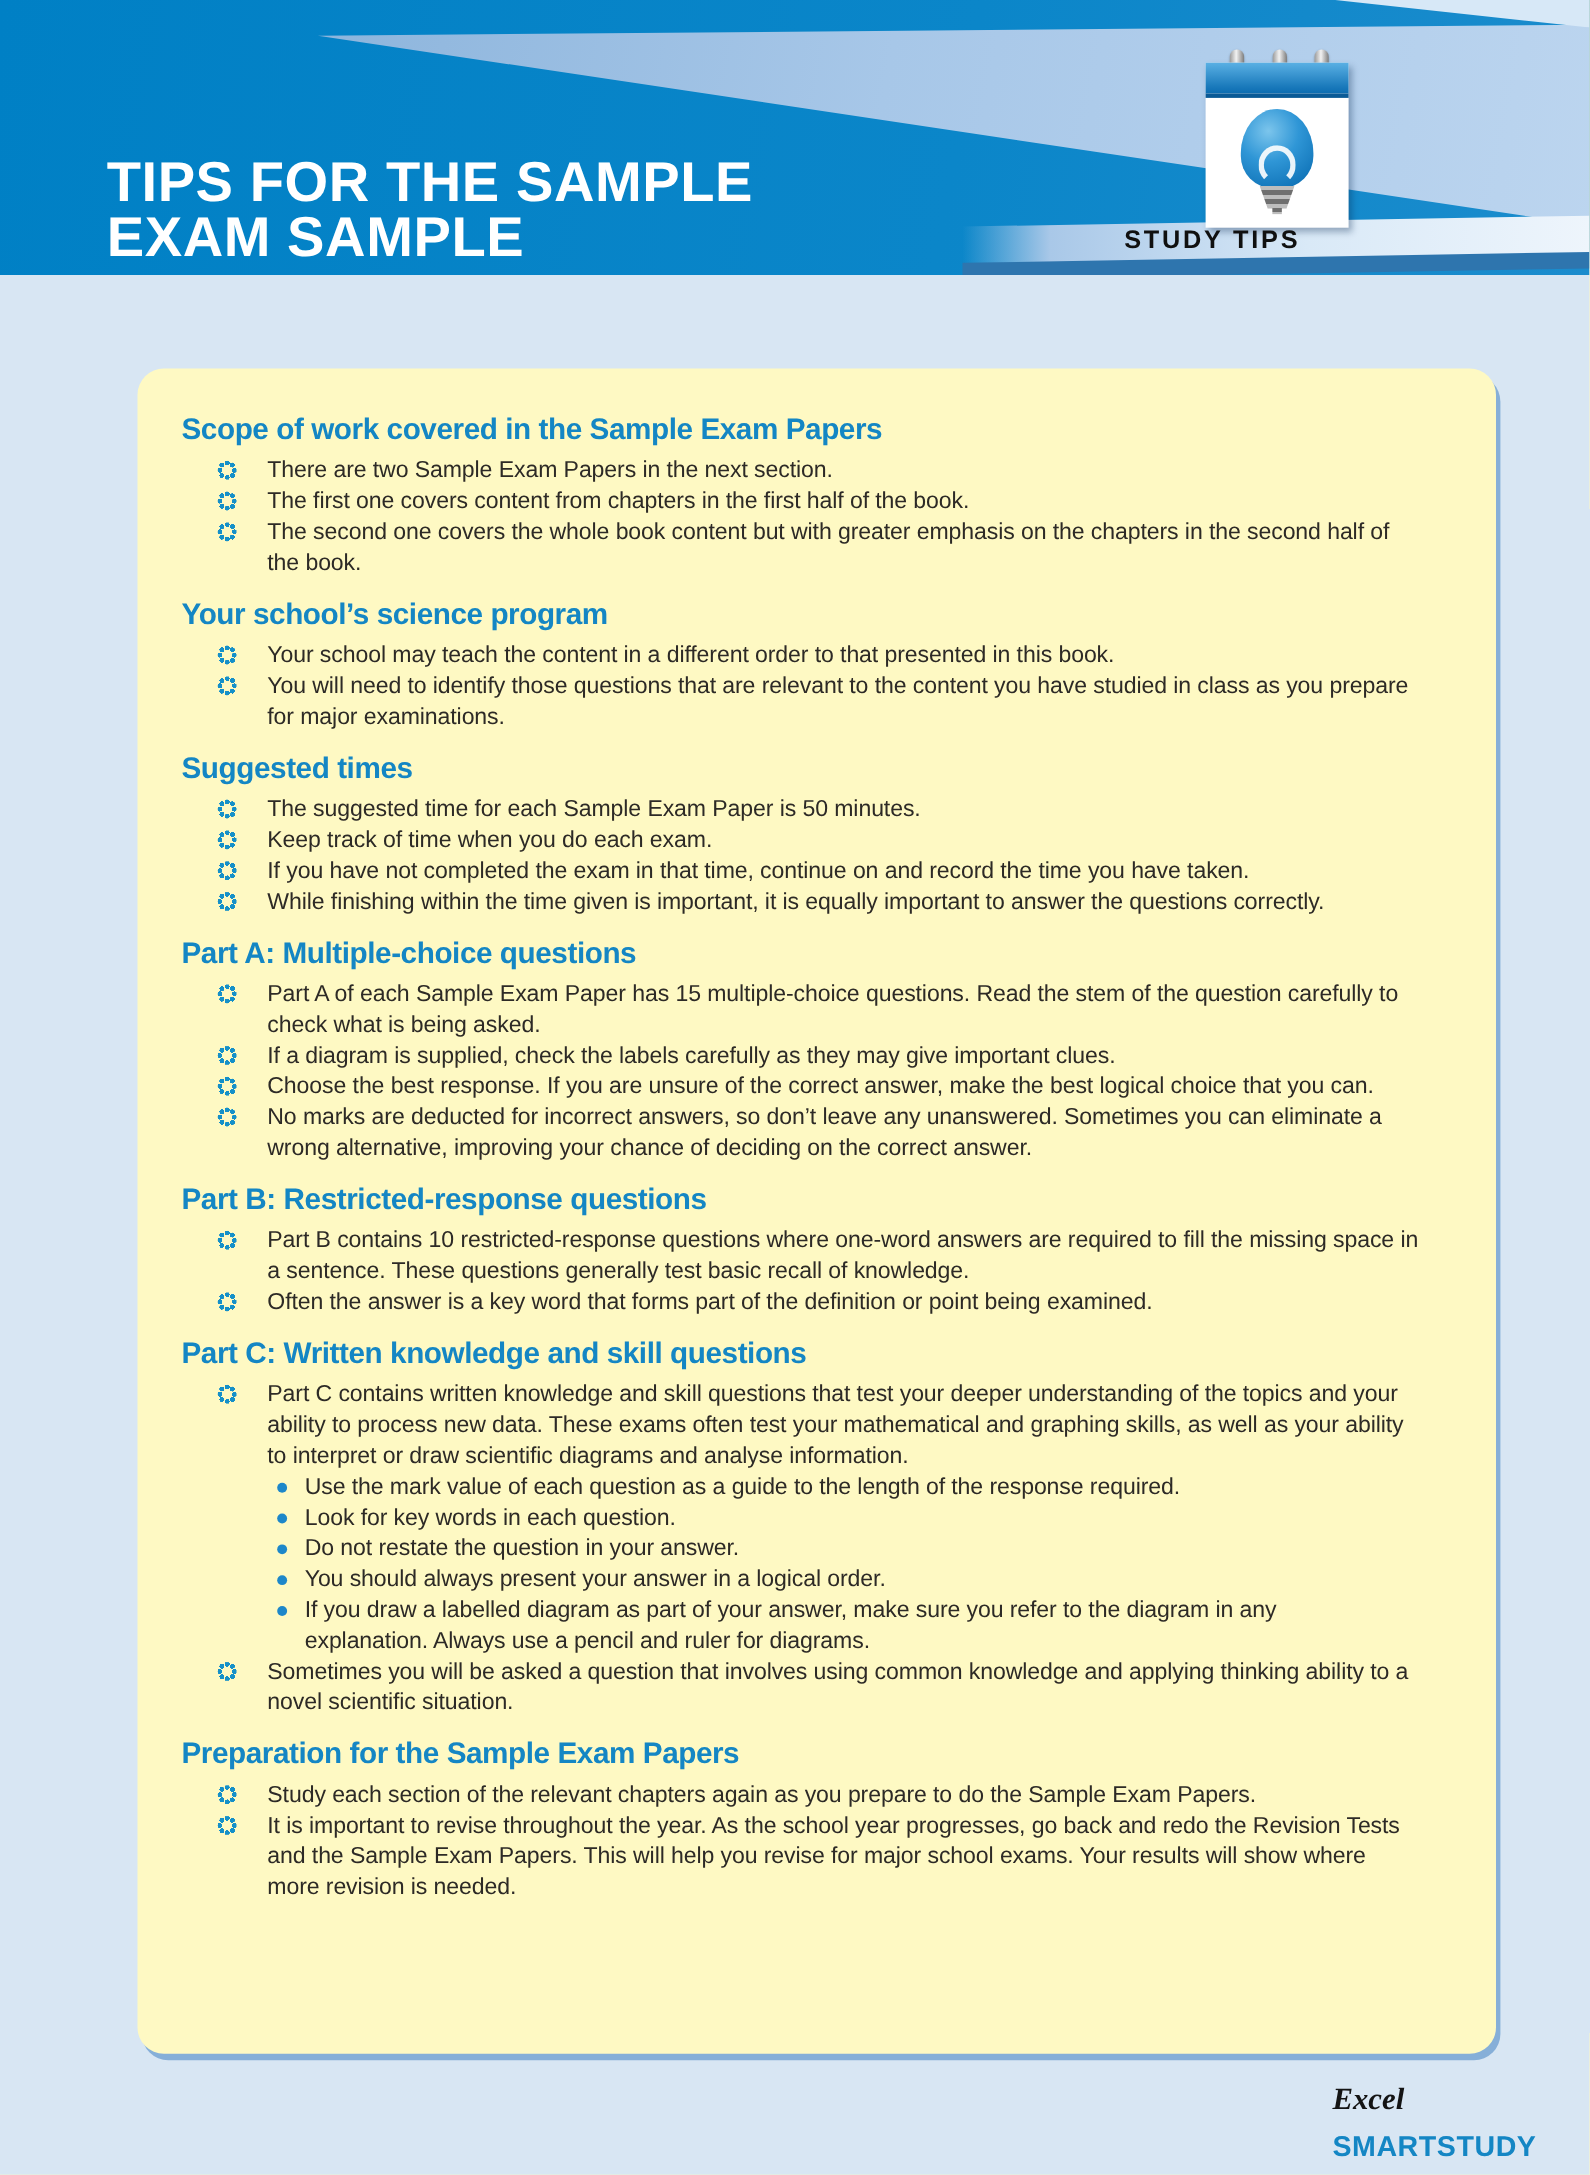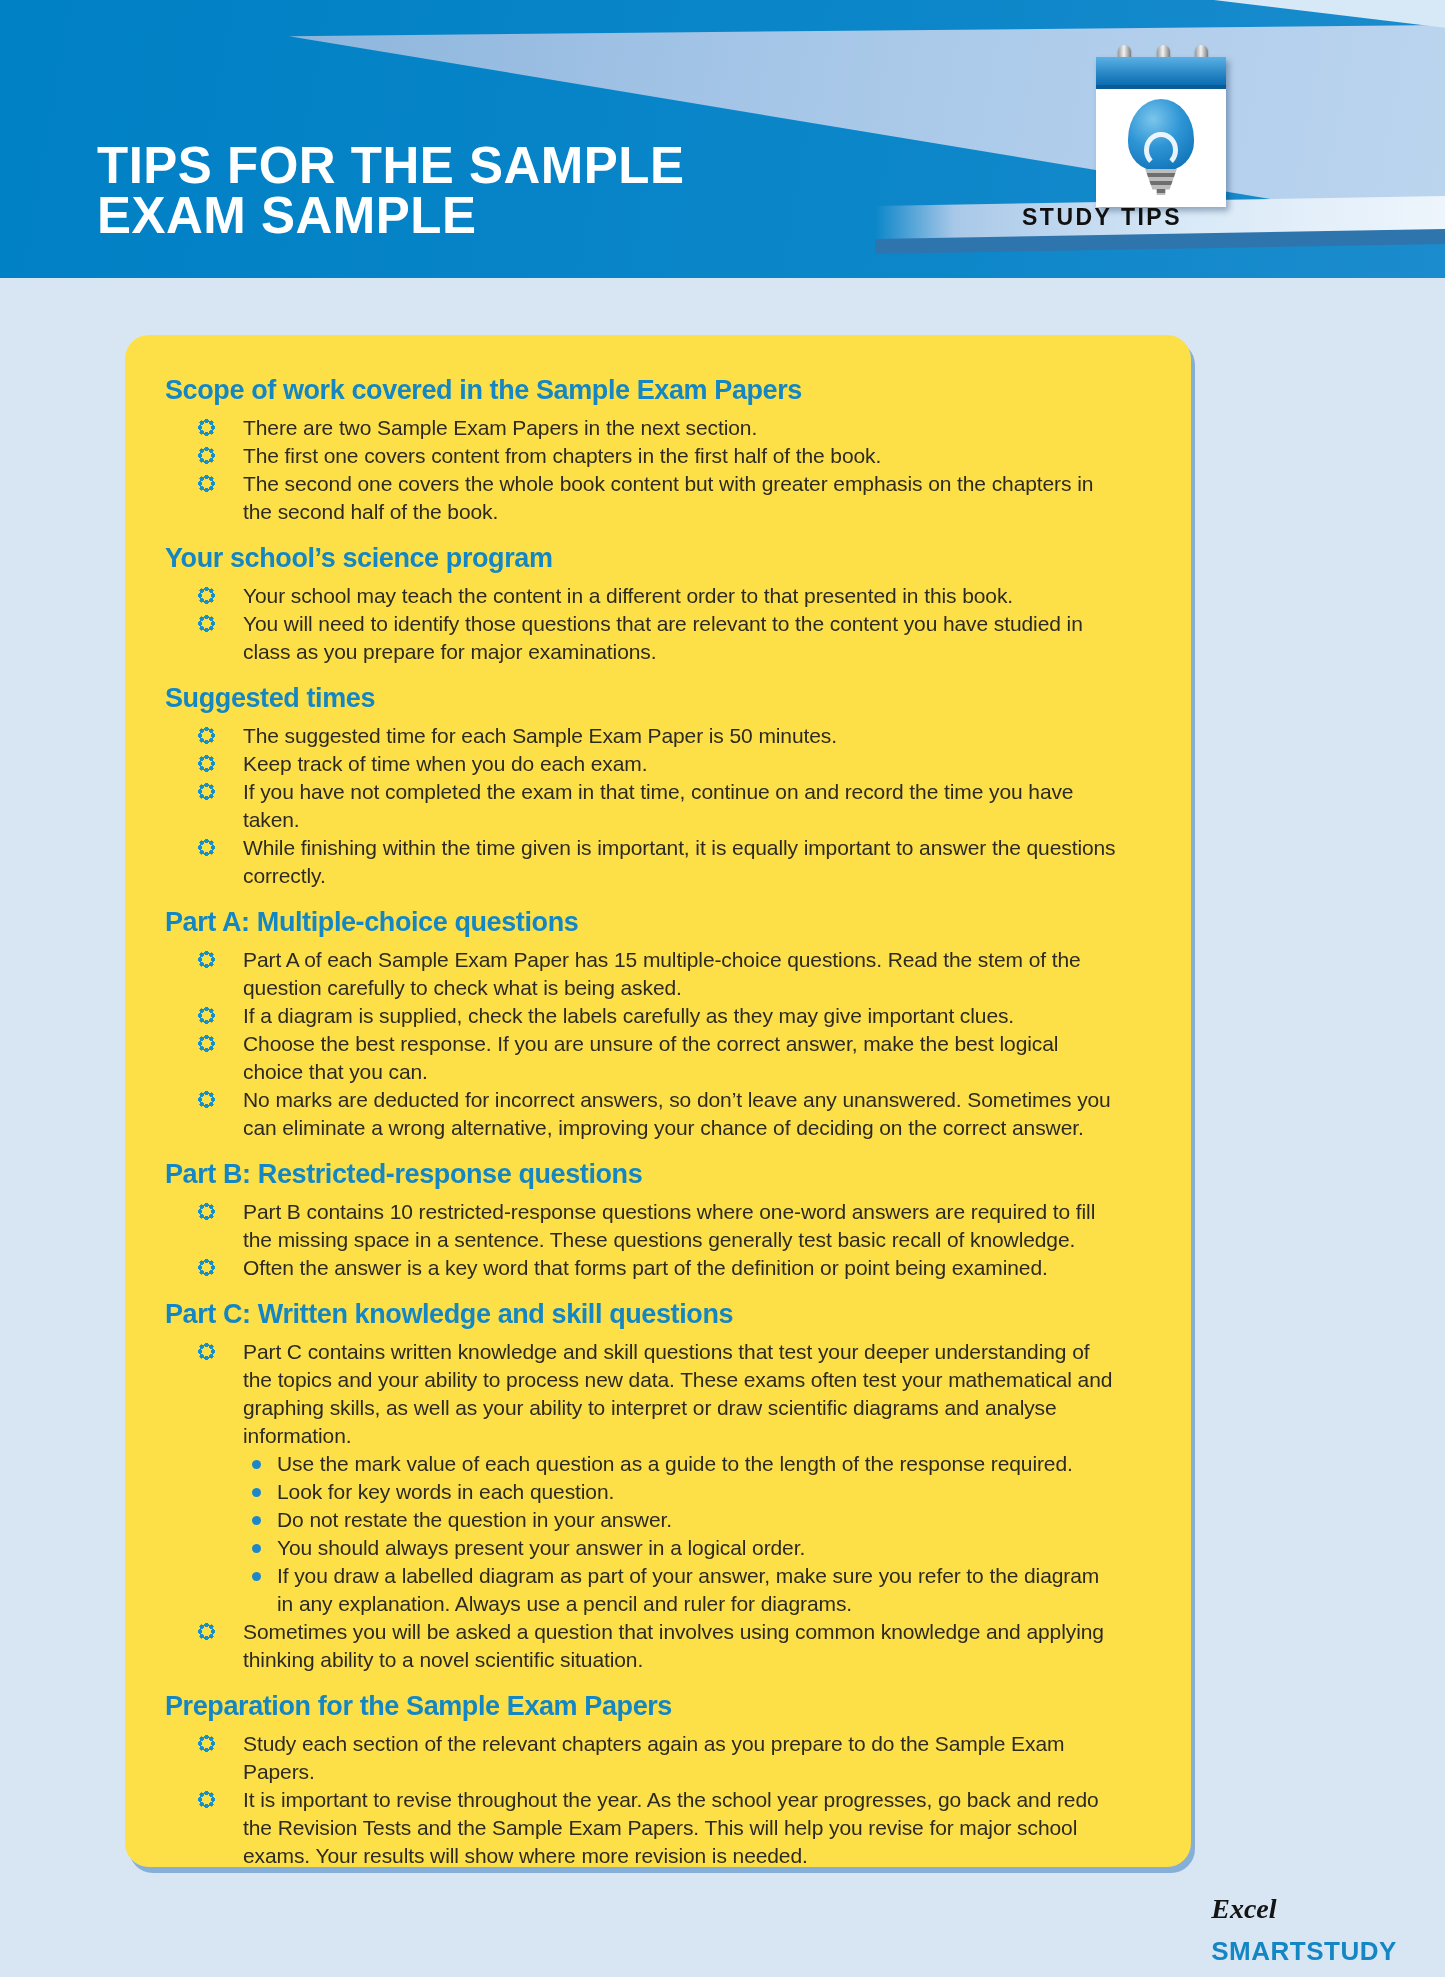--- a/index.html
+++ b/index.html
@@ -4,21 +4,21 @@
 <style>
   html,body{margin:0;padding:0;}
   body{
     width:1445px;height:1977px;position:relative;overflow:hidden;
     background:#d8e6f3;
     font-family:"Liberation Sans",sans-serif;
     -webkit-font-smoothing:antialiased;
   }
   
   .header{
-    position:absolute;top:0;left:0;width:1445px;height:278px;
+    position:absolute;top:0;left:0;width:1445px;height:250px;
     background:linear-gradient(100deg,#0080c5 0%,#0b86c9 60%,#1b8ccd 100%);
     overflow:hidden;
   }
   .wedge{
     position:absolute;inset:0;
     background:linear-gradient(100deg,#7fabd6 0%,#a7c7e8 55%,#bcd5ef 100%);
     clip-path:polygon(20% 13%,100% 9%,100% 82%);
   }
   .wedge2{
     position:absolute;inset:0;background:#d7e8f7;
@@ -69,22 +69,22 @@
     border-bottom-color:transparent;opacity:.9;
   }
   .screw{
     position:absolute;left:50%;top:112px;transform:translateX(-50%);
     width:36px;height:26px;
     background:repeating-linear-gradient(180deg,#bdbdbd 0 4px,#6f6f6f 4px 8px);
     clip-path:polygon(6% 0,94% 0,74% 78%,62% 78%,62% 100%,38% 100%,38% 78%,26% 78%);
   }
   
   .card{
-    position:absolute;left:125px;top:335px;width:1066px;height:1532px;
-    background:#fde047;border-radius:24px;
+    position:absolute;left:125px;top:335px;width:1235px;height:1532px;
+    background:#fef9c3;border-radius:24px;
     box-shadow:4px 6px 0 #86afd8;
     padding:40px 70px 0 40px;box-sizing:border-box;overflow:hidden;
   }
   h2.sec{
     color:#1486c4;font-size:27px;font-weight:800;letter-spacing:-0.4px;
     margin:17px 0 9px 0;line-height:30px;
   }
   section:first-of-type h2.sec{margin-top:0;}
   ul.bullets{list-style:none;margin:0;padding:0;}
   ul.bullets>li{

